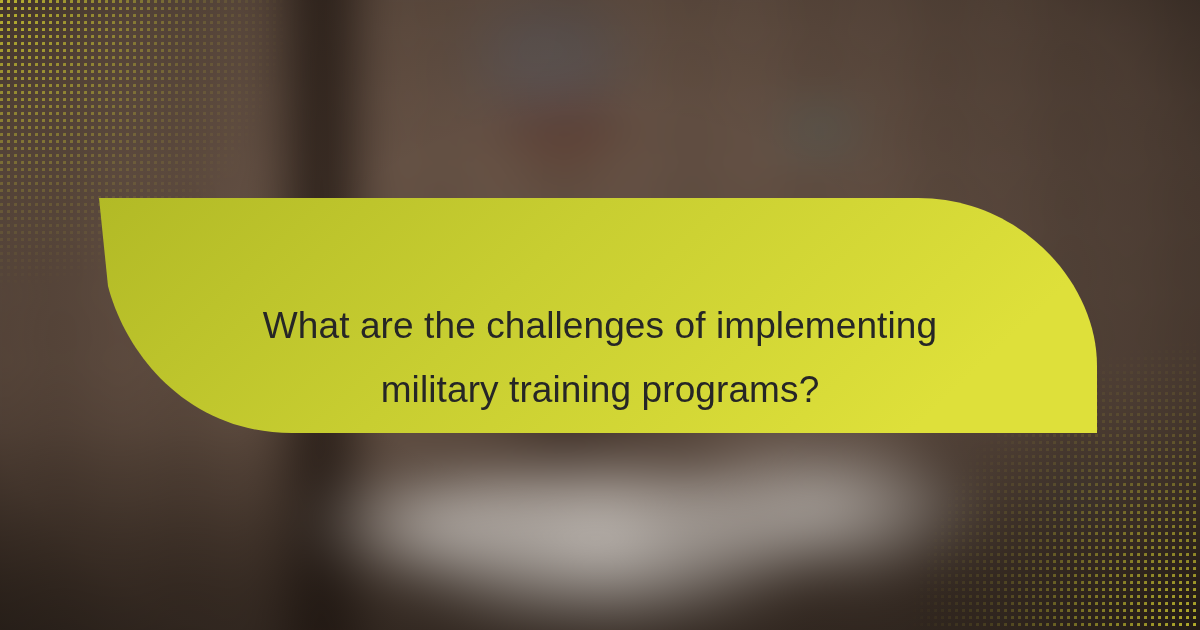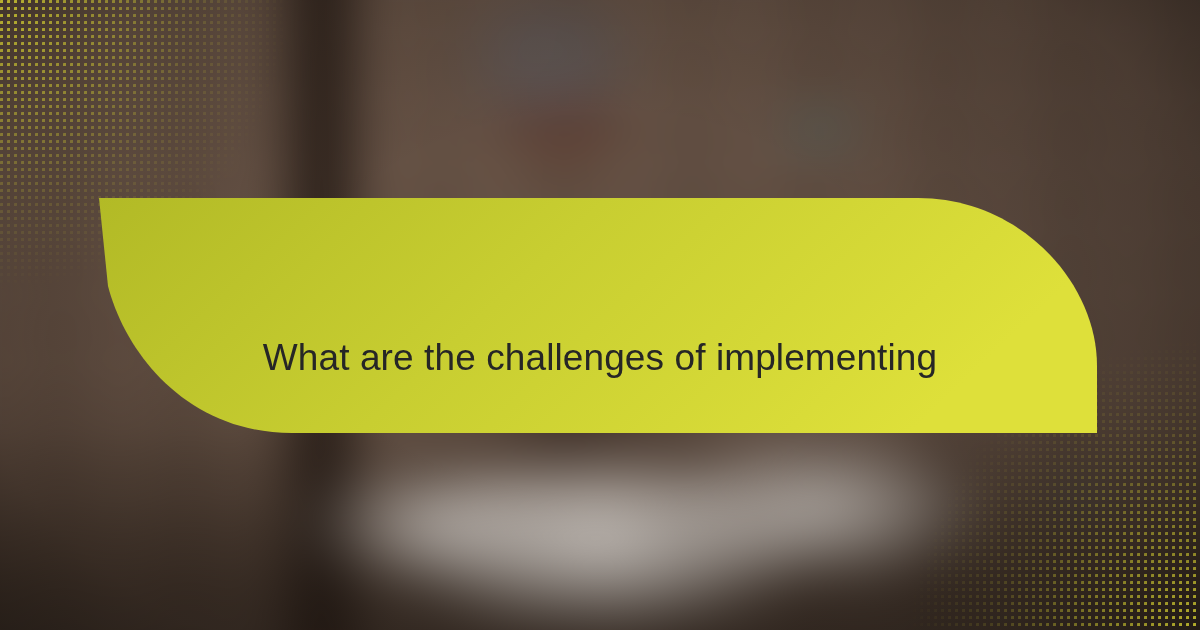--- a/index.html
+++ b/index.html
@@ -149,16 +149,17 @@
                L 918,198
                C 1020,198 1097,282 1097,366
                L 1097,433
                L 292,433
                C 186,433 125,352 108,286
                L 99,198 Z" fill="url(#bannerGrad)"></path>
     </svg>
 
     <div class="banner-text">
       <div class="line">What are the challenges of implementing</div>
+      <div class="line">military training programs?</div>
     </div>
   </div>
 
 </div>
 
 </body></html>

